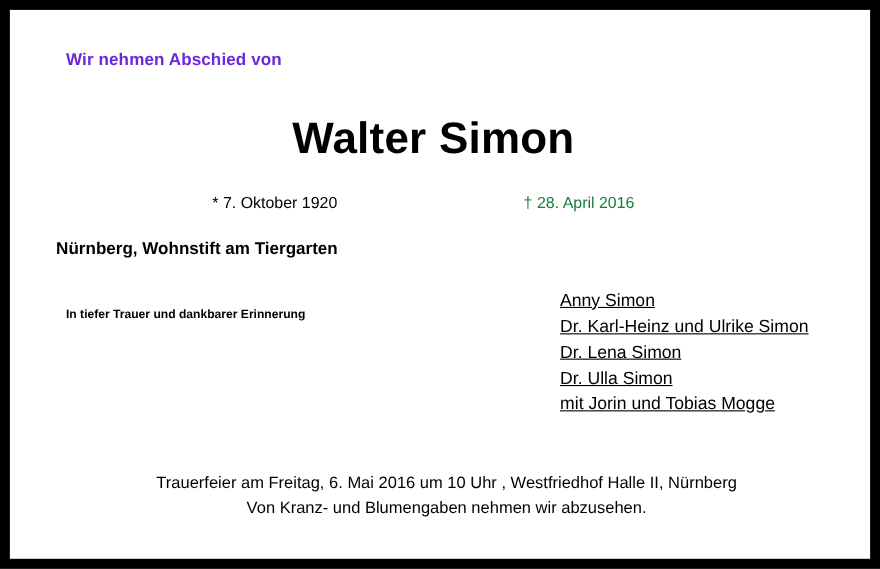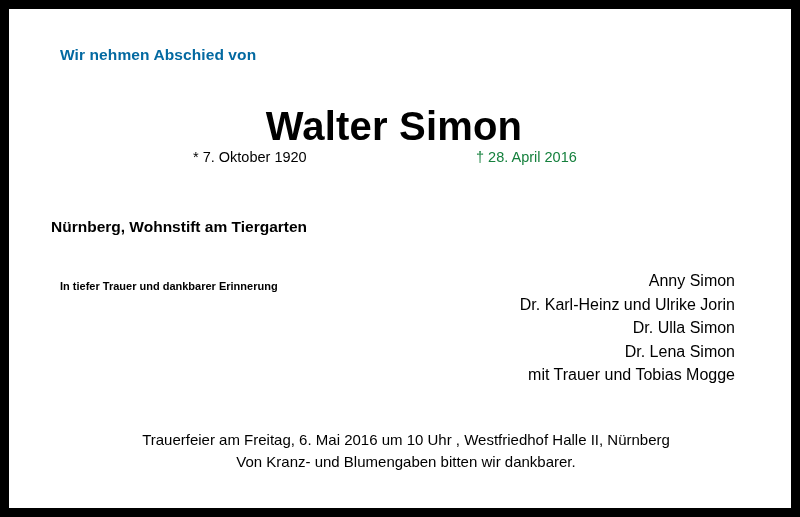--- a/index.html
+++ b/index.html
@@ -26,39 +26,39 @@
     height: 100%;
     background: #ffffff;
     position: relative;
   }
   .intro {
     position: absolute;
     left: 51px;
     top: 37px;
     font-size: 15.5px;
     font-weight: bold;
-    color: #0369a1;
+    color: #6d28d9;
     letter-spacing: 0.1px;
   }
   .deceased-name {
     position: absolute;
     left: 0;
     right: 12px;
     top: 95px;
     text-align: center;
     font-size: 40px;
     font-weight: bold;
     color: #000000;
     letter-spacing: 0.2px;
   }
   .dates-row {
     position: absolute;
     left: 0;
     right: 0;
-    top: 140px;
+    top: 168px;
     height: 22px;
     text-align: right;
   }
   .birth-date {
     position: absolute;
     left: 184px;
     top: 0;
     font-size: 14.5px;
     color: #000000;
   }
@@ -81,22 +81,22 @@
     position: absolute;
     left: 51px;
     top: 271px;
     font-size: 11px;
     font-weight: bold;
     color: #000000;
   }
   .survivors {
     position: absolute;
     right: 56px;
-    top: 260px;
-    text-align: right;
+    top: 253px;
+    text-decoration: underline;
   }
   .survivor-item {
     font-size: 16px;
     color: #000000;
     line-height: 23.5px;
     white-space: nowrap;
   }
   .footer {
     position: absolute;
     left: 0;
@@ -125,25 +125,25 @@
       <span class="birth-date">* 7. Oktober 1920</span>
       <span class="death-date">† 28. April 2016</span>
     </div>
 
     <div class="place-line">Nürnberg, Wohnstift am Tiergarten</div>
 
     <div class="mourning-line">In tiefer Trauer und dankbarer Erinnerung</div>
 
     <div class="survivors">
       <div class="survivor-item">Anny Simon</div>
-      <div class="survivor-item">Dr. Karl-Heinz und Ulrike Jorin</div>
+      <div class="survivor-item">Dr. Karl-Heinz und Ulrike Simon</div>
+      <div class="survivor-item">Dr. Lena Simon</div>
       <div class="survivor-item">Dr. Ulla Simon</div>
-      <div class="survivor-item">Dr. Lena Simon</div>
-      <div class="survivor-item">mit Trauer und Tobias Mogge</div>
+      <div class="survivor-item">mit Jorin und Tobias Mogge</div>
     </div>
 
     <div class="footer">
       <div class="footer-line">Trauerfeier am Freitag, 6. Mai 2016 um 10 Uhr , Westfriedhof Halle II, Nürnberg</div>
-      <div class="footer-line">Von Kranz- und Blumengaben bitten wir dankbarer.</div>
+      <div class="footer-line">Von Kranz- und Blumengaben nehmen wir abzusehen.</div>
     </div>
 
   </div>
 </div>
 
 </body></html>

